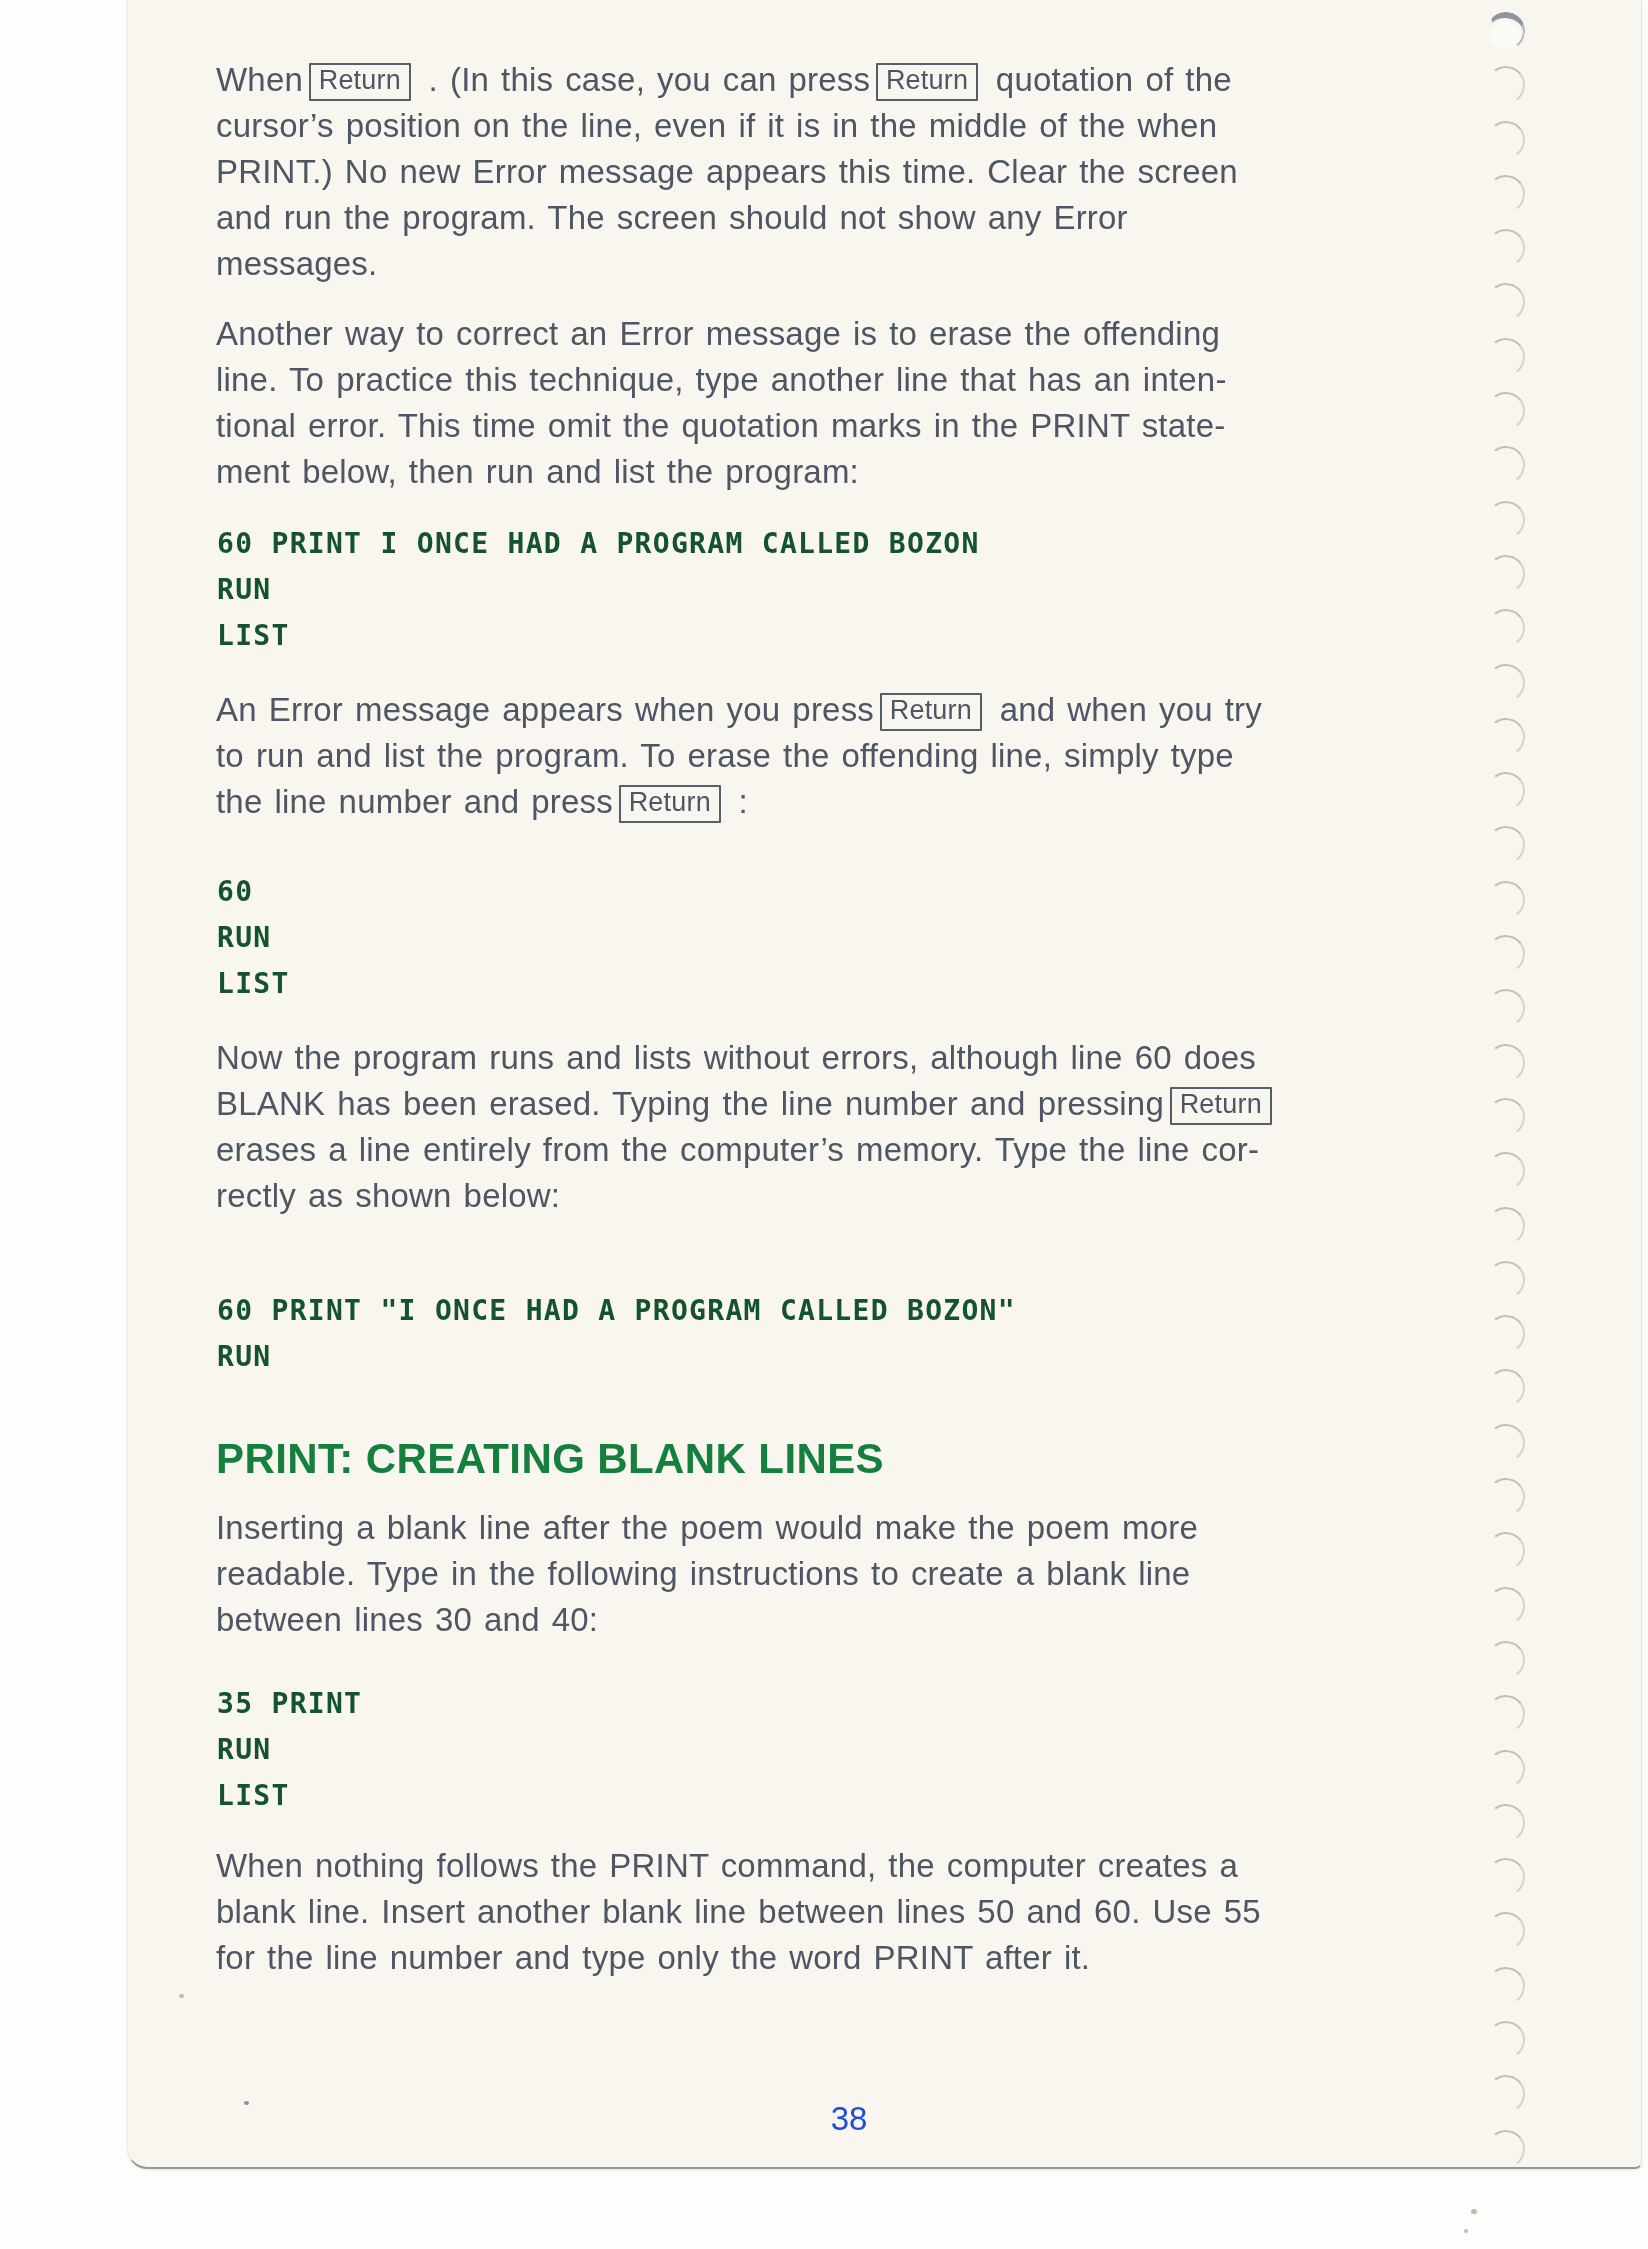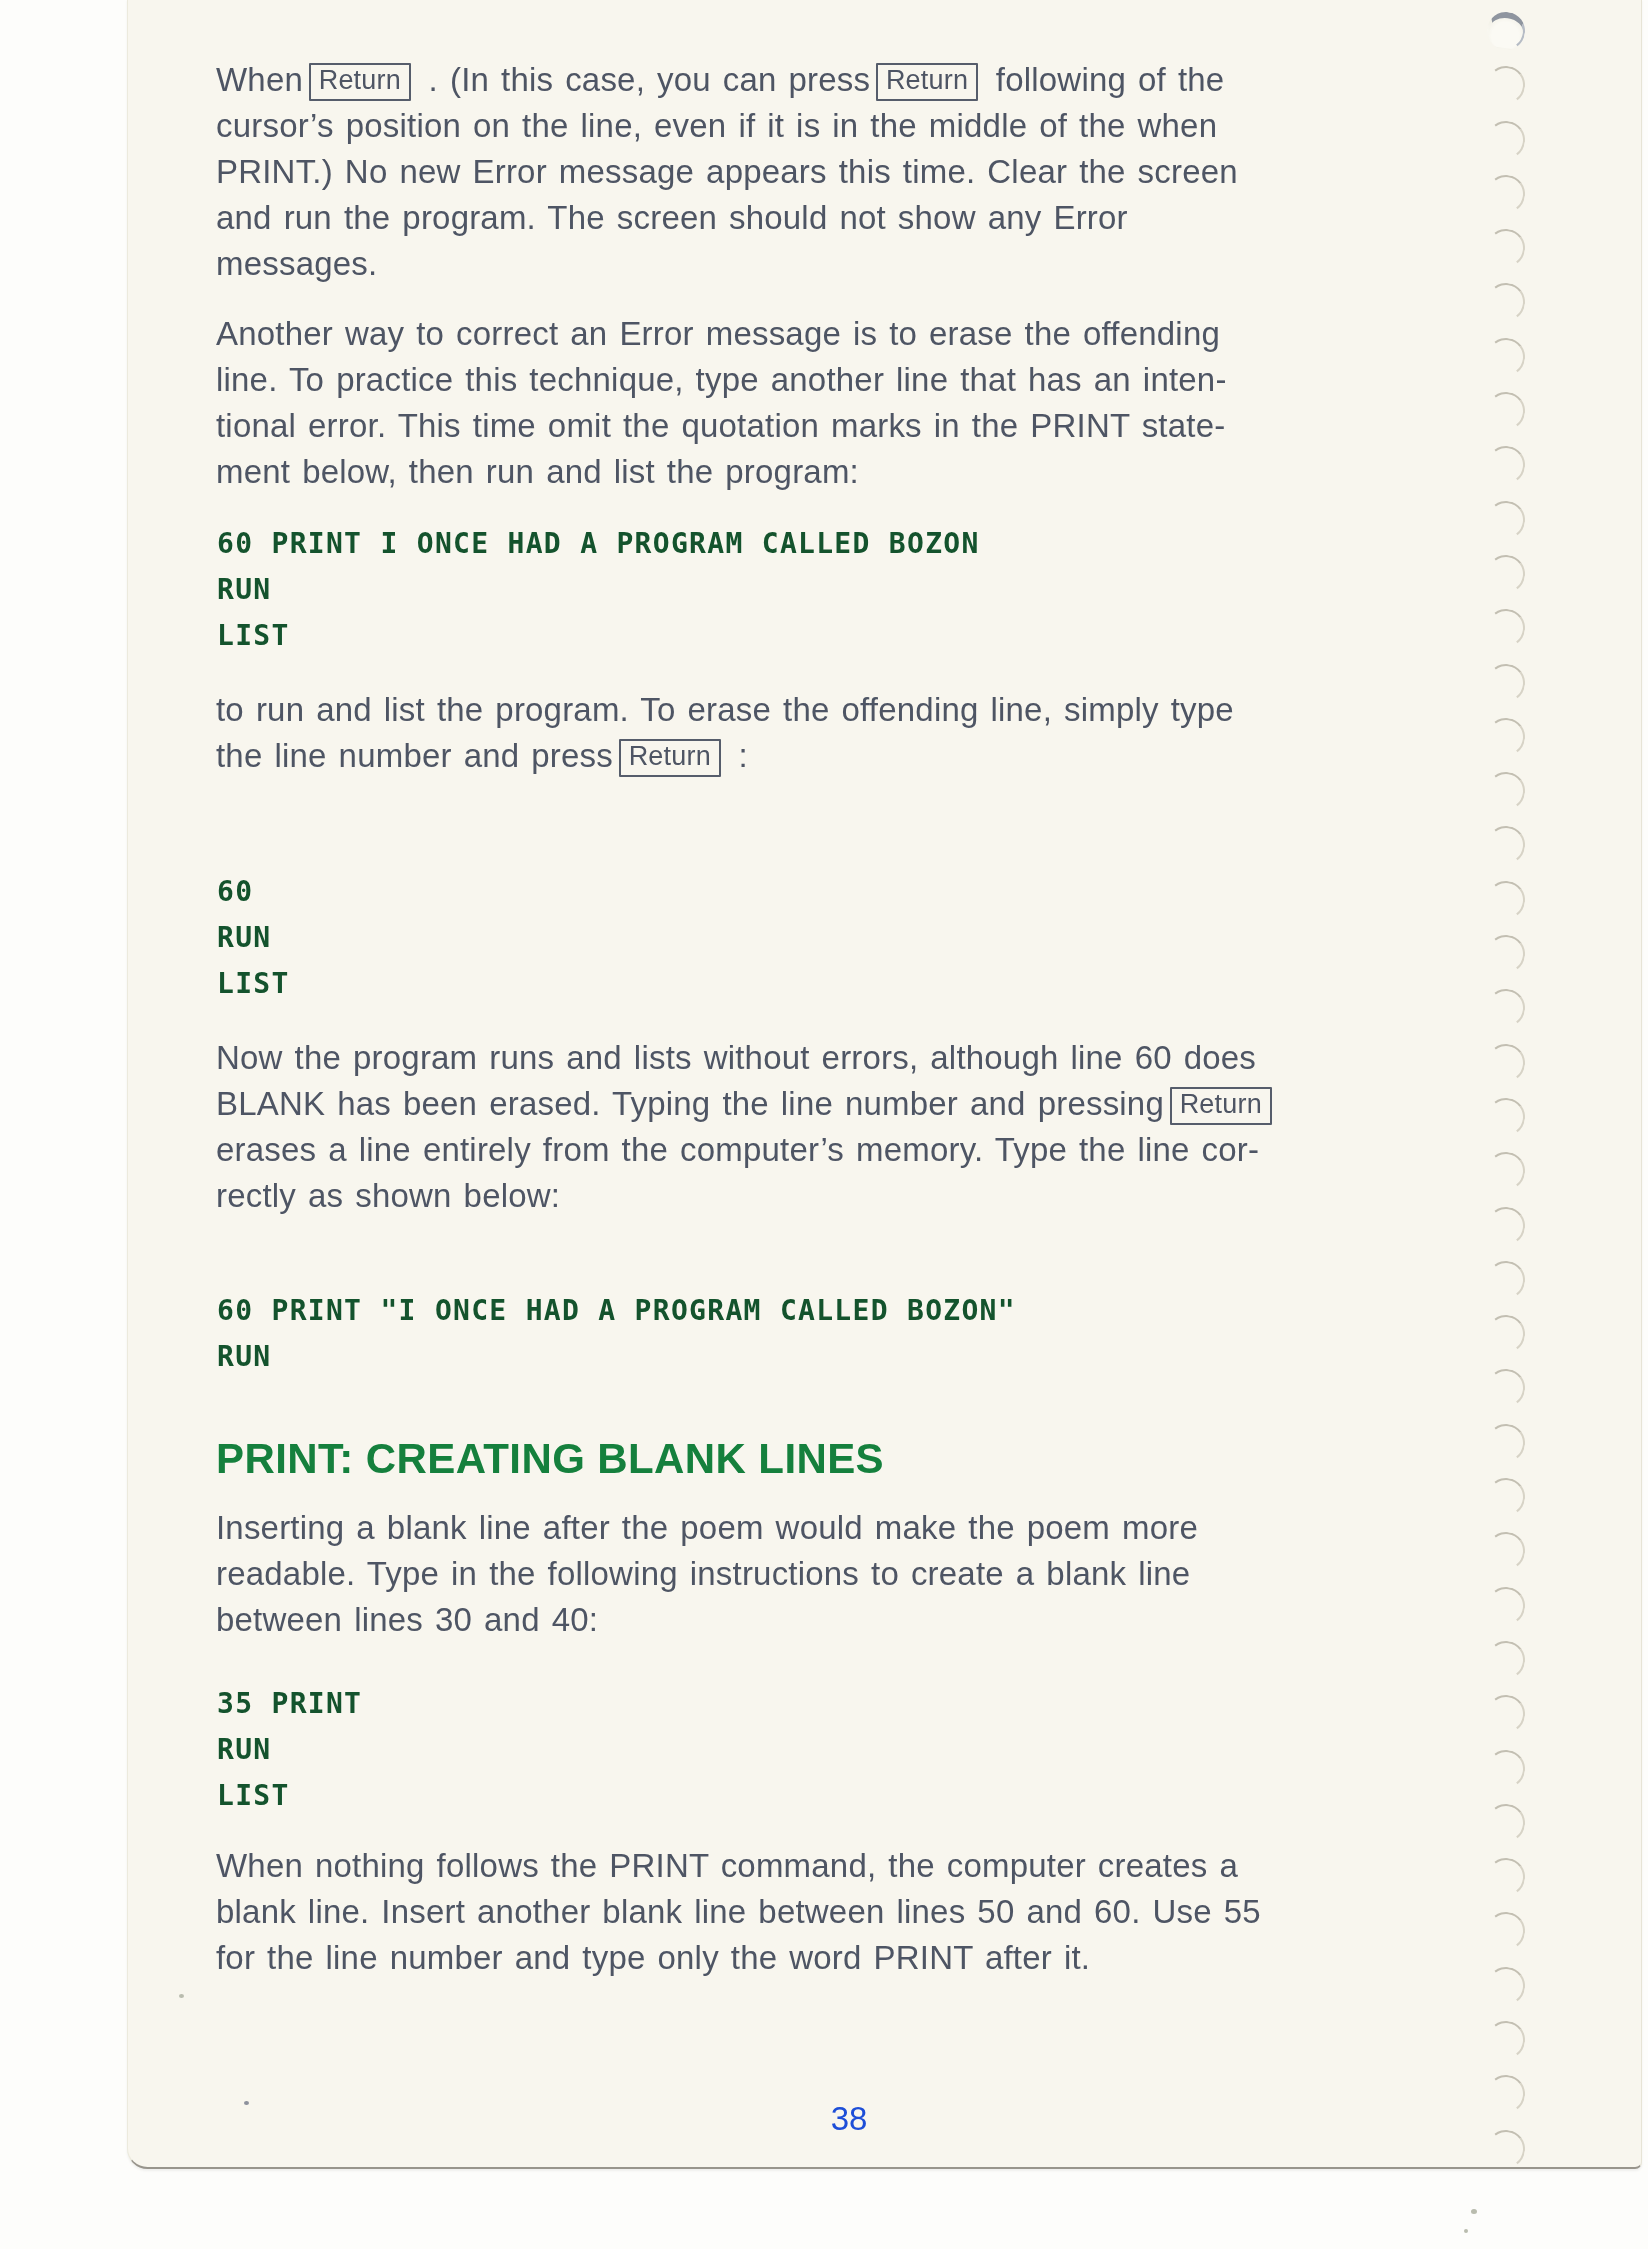--- a/index.html
+++ b/index.html
@@ -57,41 +57,42 @@
   }
   .speck{position:absolute;background:#8d919c;border-radius:50%;}
   .speck.light{background:#b9bcae;}
 </style>
 </head>
 <body>
 
 <div class="page">
 
   <div class="para" style="top:57px">
-      <div class="line"><span>When</span><span class="key">Return</span><span> . (In this case, you can press</span><span class="key">Return</span><span> following of the</span></div>
+      <div class="line"><span>When</span><span class="key">Return</span><span> . (In this case, you can press</span><span class="key">Return</span><span> quotation of the</span></div>
       <div class="line"><span>cursor’s position on the line, even if it is in the middle of the when</span></div>
       <div class="line"><span>PRINT.)  No new Error message appears this time. Clear the screen</span></div>
       <div class="line"><span>and run the program. The screen should not show any Error</span></div>
       <div class="line"><span>messages.</span></div>
     </div>
 
   <div class="para" style="top:311px">
       <div class="line"><span>Another way to correct an Error message is to erase the offending</span></div>
       <div class="line"><span>line. To practice this technique, type another line that has an inten-</span></div>
       <div class="line"><span>tional error. This time omit the quotation marks in the PRINT state-</span></div>
       <div class="line"><span>ment below, then run and list the program:</span></div>
     </div>
 
   <div class="codeblock" style="top:521px">
       <div class="code-line">60 PRINT I ONCE HAD A PROGRAM CALLED BOZON</div>
       <div class="code-line">RUN</div>
       <div class="code-line">LIST</div>
     </div>
 
   <div class="para" style="top:687px">
+      <div class="line"><span>An Error message appears when you press</span><span class="key">Return</span><span> and when you try</span></div>
       <div class="line"><span>to run and list the program. To erase the offending line, simply type</span></div>
       <div class="line"><span>the line number and press</span><span class="key">Return</span><span> :</span></div>
     </div>
 
   <div class="codeblock" style="top:869px">
       <div class="code-line">60</div>
       <div class="code-line">RUN</div>
       <div class="code-line">LIST</div>
     </div>
 

